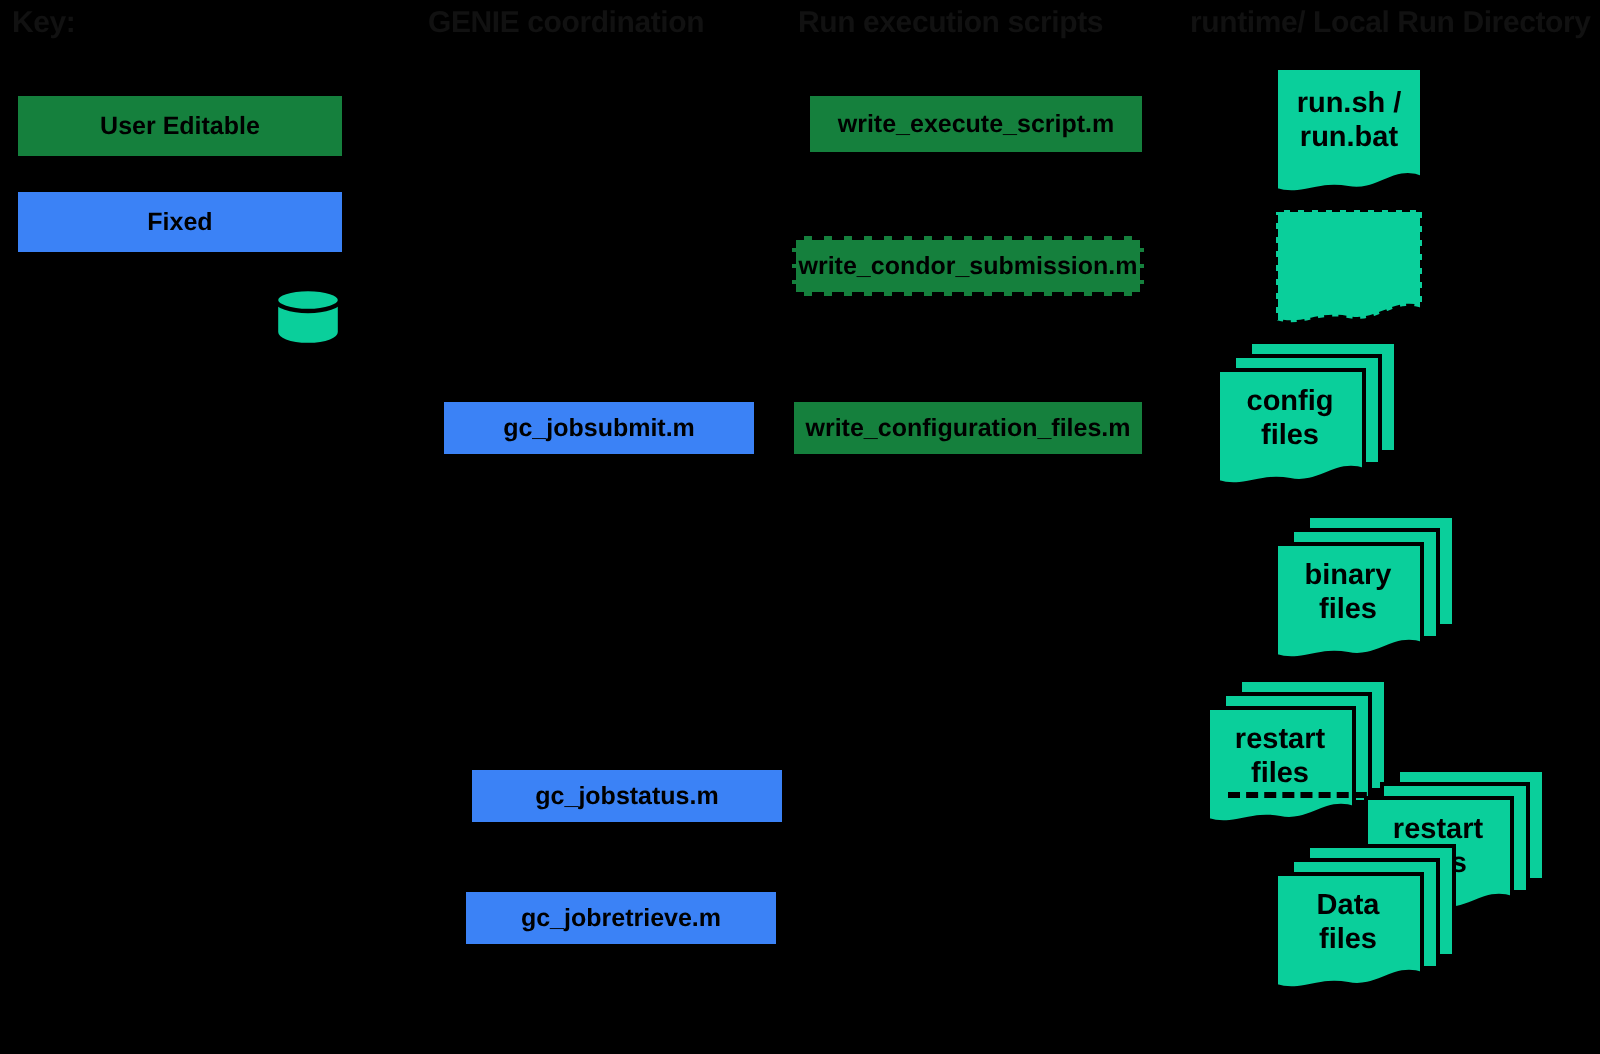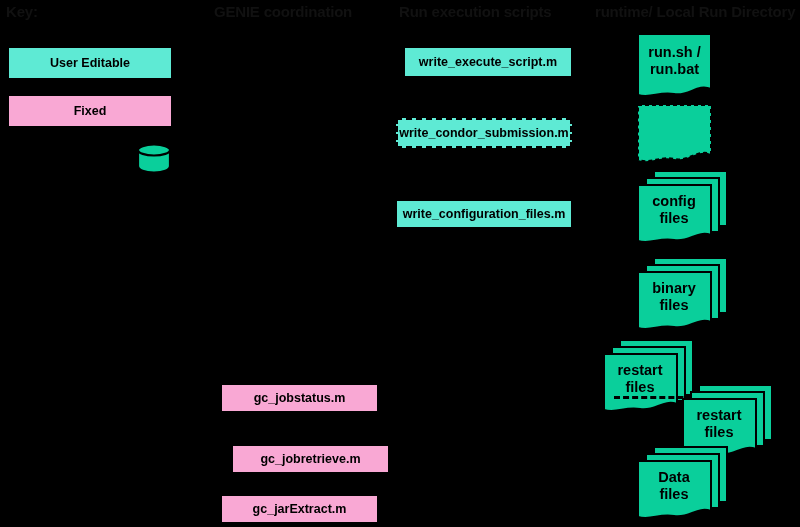--- a/index.html
+++ b/index.html
@@ -13,22 +13,22 @@
   }
 
   
   .box{
     position:absolute;box-sizing:border-box;
     border:1.5px solid #000000;
     display:flex;align-items:center;justify-content:center;
     text-align:center;color:#000000;font-size:12.5px;font-weight:bold;
     line-height:14px;white-space:nowrap;
   }
-  .box.user{background:#5eead4;}
-  .box.fixed{background:#f9a8d4;text-align:center;}
+  .box.user{background:#15803d;}
+  .box.fixed{background:#3b82f6;text-align:center;}
   .box.dashed{border:2px dashed #000000;}
 
   
   .doc{position:absolute;}
   .doc svg{position:absolute;left:0;top:0;overflow:visible;}
   .doc .doclabel{
     position:absolute;left:0;top:0;width:100%;
     display:flex;flex-direction:column;align-items:center;justify-content:center;
     color:#000;font-size:14.5px;font-weight:bold;line-height:17px;
     text-align:center;pointer-events:none;
@@ -59,32 +59,32 @@
   </div>
 
   <div class="cyl" style="left:136px;top:142px;width:36px;height:32px;">
     <svg width="36" height="32" viewBox="0 0 36 32">
       <path d="M2,8 L2,24 C2,28 9,30.5 18,30.5 C27,30.5 34,28 34,24 L34,8 Z" fill="#0ACF9B" stroke="#000" stroke-width="2.2"></path>
       <ellipse cx="18" cy="8" rx="16" ry="5.5" fill="#0ACF9B" stroke="#000" stroke-width="2.2"></ellipse>
     </svg>
   </div>
 
 
+  <div class="box fixed" style="left:221px;top:200px;width:157px;height:28px;">
+    <span>gc_jobsubmit.m</span>
+  </div>
 
-  <div class="box fixed" style="left:221px;top:384px;width:157px;height:28px;">
+  <div class="box fixed" style="left:235px;top:384px;width:157px;height:28px;">
     <span>gc_jobstatus.m</span>
   </div>
 
   <div class="box fixed" style="left:232px;top:445px;width:157px;height:28px;">
     <span>gc_jobretrieve.m</span>
   </div>
 
-  <div class="box fixed" style="left:221px;top:495px;width:157px;height:28px;">
-    <span>gc_jarExtract.m</span>
-  </div>
 
   <div class="box user dashed" style="left:396px;top:118px;width:176px;height:30px;">
     <span>write_condor_submission.m</span>
   </div>
 
   <div class="box user" style="left:404px;top:47px;width:168px;height:30px;">
     <span>write_execute_script.m</span>
   </div>
 
   <div class="box user" style="left:396px;top:200px;width:176px;height:28px;">
@@ -100,21 +100,21 @@
       <span>run.bat</span>
     </div>
   </div>
 
   <div class="doc" style="left:637px;top:104px;width:75px;height:64px;">
     <svg width="75" height="64" viewBox="0 0 75 64">
       <path d="M1,1 L74,1 L74,50 C60,45 52,58 37,55 C22,52 14,60 1,56 Z" fill="#0ACF9B" stroke="#000" stroke-width="2" stroke-dasharray="4,3"></path>
     </svg>
   </div>
 
-  <div class="doc" style="left:637px;top:168px;width:92px;height:80px;">
+  <div class="doc" style="left:608px;top:168px;width:92px;height:80px;">
     <svg width="92" height="80" viewBox="0 0 92 80">
       <path d="M17,3 L90,3 L90,58 L17,58 Z" fill="#0ACF9B" stroke="#000" stroke-width="2"></path>
       <path d="M9,10 L82,10 L82,64 L9,64 Z" fill="#0ACF9B" stroke="#000" stroke-width="2"></path>
       <path d="M1,17 L74,17 L74,67 C60,62 52,75 37,72 C22,69 14,77 1,73 Z" fill="#0ACF9B" stroke="#000" stroke-width="2"></path>
     </svg>
     <div class="doclabel" style="height:84px;width:74px;">
       <span>config</span>
       <span>files</span>
     </div>
   </div>
@@ -150,21 +150,21 @@
       <path d="M17,3 L90,3 L90,58 L17,58 Z" fill="#0ACF9B" stroke="#000" stroke-width="2"></path>
       <path d="M9,10 L82,10 L82,64 L9,64 Z" fill="#0ACF9B" stroke="#000" stroke-width="2"></path>
       <path d="M1,17 L74,17 L74,67 C60,62 52,75 37,72 C22,69 14,77 1,73 Z" fill="#0ACF9B" stroke="#000" stroke-width="2"></path>
     </svg>
     <div class="doclabel" style="height:84px;width:74px;">
       <span>restart</span>
       <span>files</span>
     </div>
   </div>
 
-  <div class="doc" style="left:637px;top:444px;width:92px;height:80px;">
+  <div class="doc" style="left:637px;top:420px;width:92px;height:80px;">
     <svg width="92" height="80" viewBox="0 0 92 80">
       <path d="M17,3 L90,3 L90,58 L17,58 Z" fill="#0ACF9B" stroke="#000" stroke-width="2"></path>
       <path d="M9,10 L82,10 L82,64 L9,64 Z" fill="#0ACF9B" stroke="#000" stroke-width="2"></path>
       <path d="M1,17 L74,17 L74,67 C60,62 52,75 37,72 C22,69 14,77 1,73 Z" fill="#0ACF9B" stroke="#000" stroke-width="2"></path>
     </svg>
     <div class="doclabel" style="height:84px;width:74px;">
       <span>Data</span>
       <span>files</span>
     </div>
   </div>

